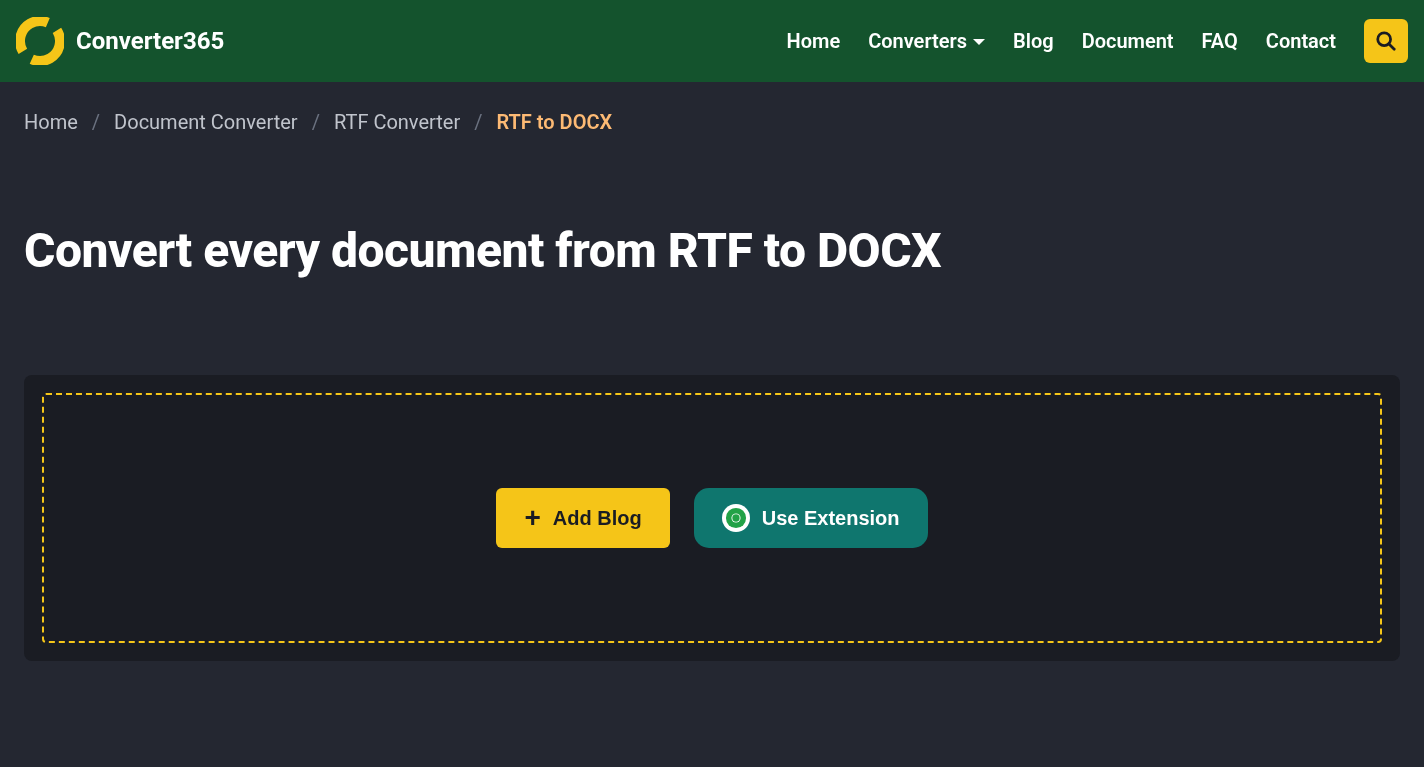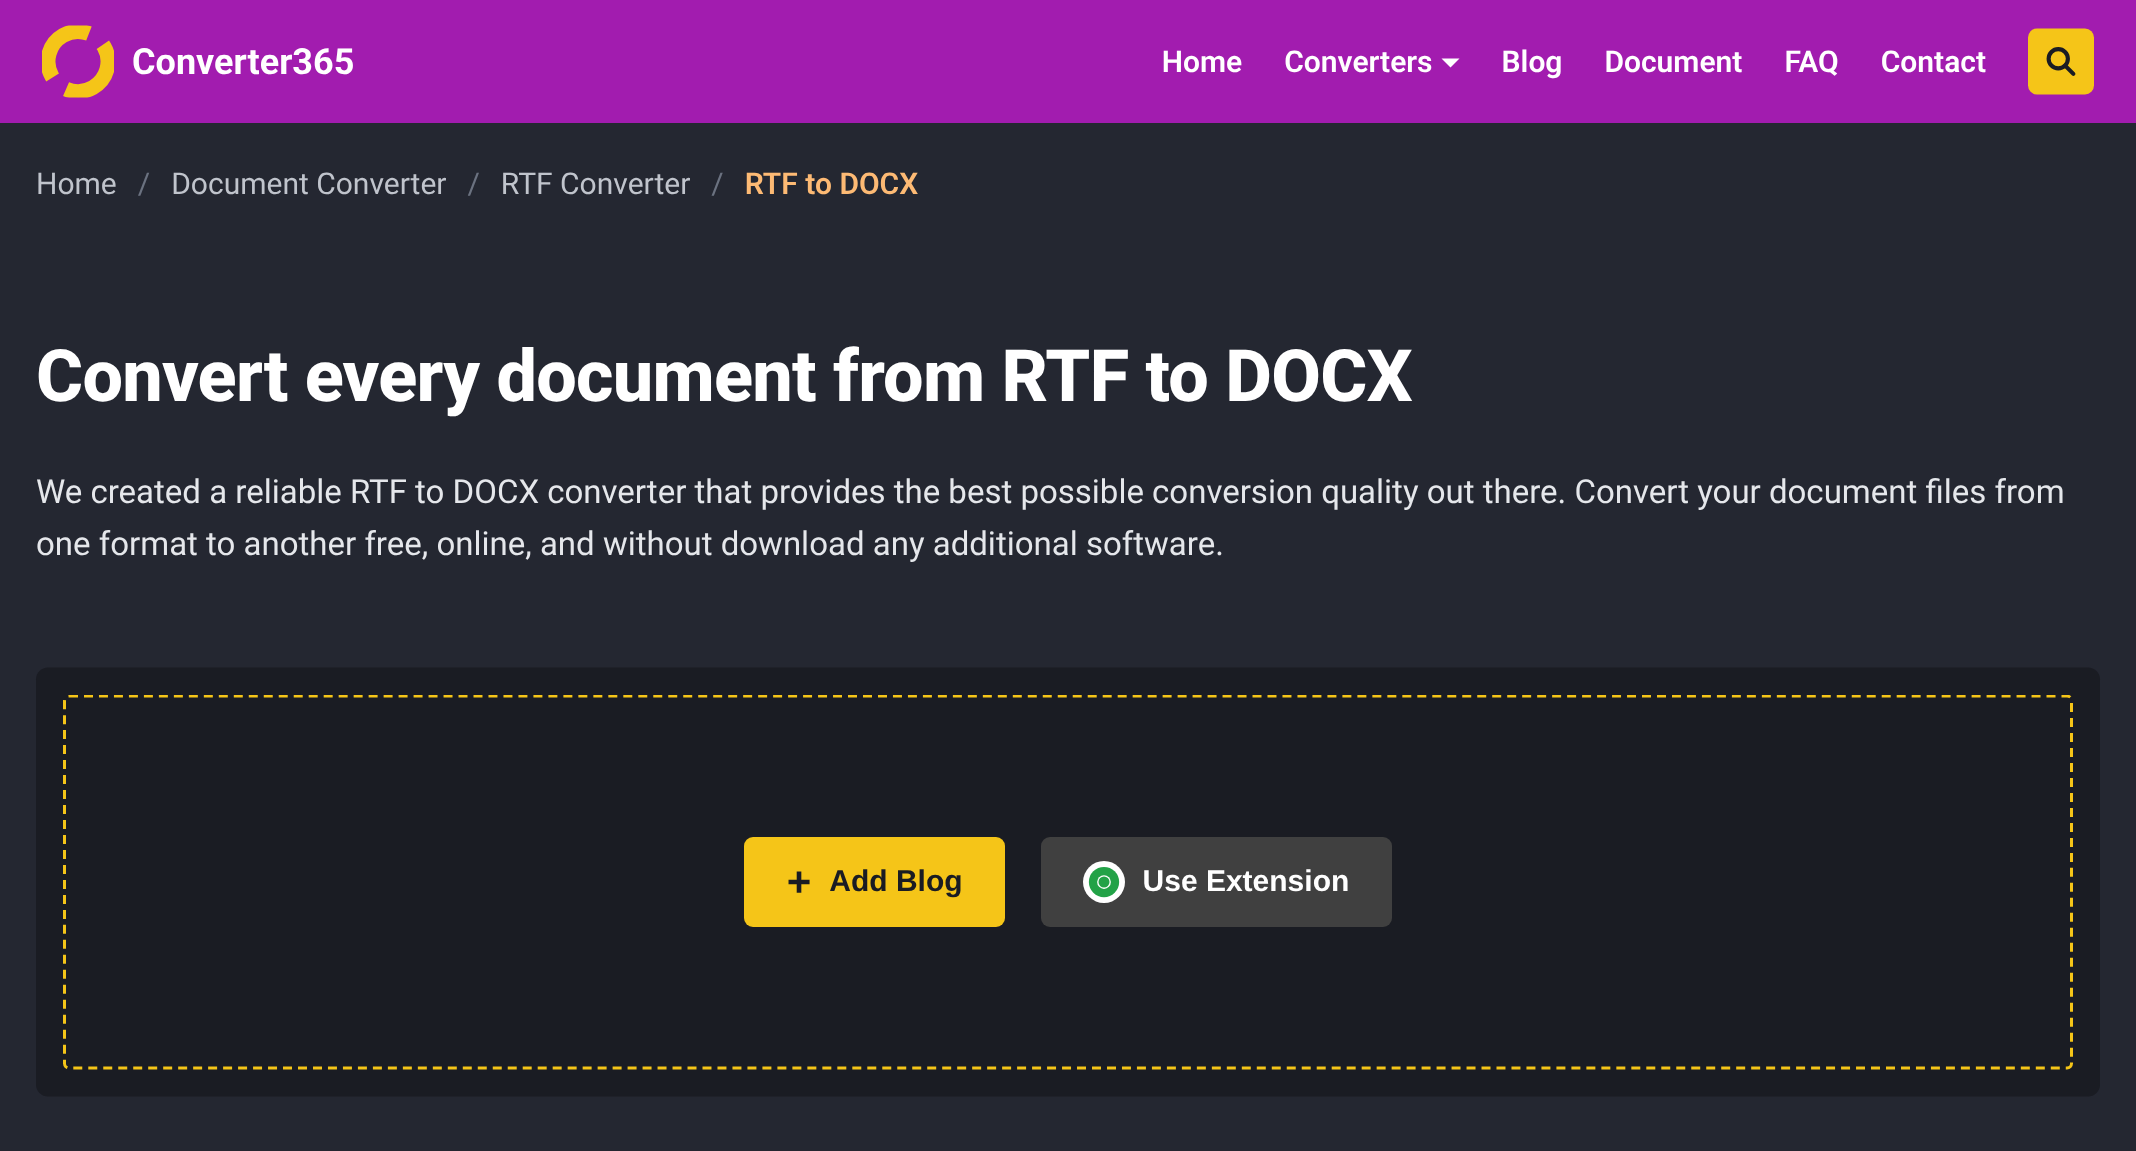--- a/index.html
+++ b/index.html
@@ -4,25 +4,25 @@
   <style>
     * { margin: 0; padding: 0; box-sizing: border-box; }
     body {
       font-family: -apple-system, BlinkMacSystemFont, 'Segoe UI', Roboto, Arial, sans-serif;
       background-color: #242731;
       color: #ffffff;
       width: 1424px;
       min-height: 767px;
     }
     .header {
-      background-color: #a21caf;
+      background-color: #14532d;
       display: flex;
       align-items: center;
       justify-content: space-between;
-      padding: 16px 28px;
+      padding: 16px 16px;
       height: 82px;
     }
     .logo-container {
       display: flex;
       align-items: center;
       gap: 12px;
     }
     .logo-icon {
       width: 48px;
       height: 48px;
@@ -124,22 +124,23 @@
       font-weight: 700;
       border-radius: 6px;
       cursor: pointer;
       border: none;
     }
     .btn-primary {
       background-color: #f5c518;
       color: #1a1c23;
     }
     .btn-success {
-      background-color: #404040;
-      color: #ffffff;
+      background-color: #0f766e;
+      color: #ffffff;
+      border-radius: 15px;
     }
     .btn-outline {
       background-color: transparent;
       color: #ffffff;
       border: 1px solid #4b5563;
     }
     .icon-plus {
       font-size: 28px;
       font-weight: 900;
       line-height: 1;
@@ -192,21 +193,20 @@
   <span class="breadcrumb-separator">/</span>
   <a class="breadcrumb-link">Document Converter</a>
   <span class="breadcrumb-separator">/</span>
   <a class="breadcrumb-link">RTF Converter</a>
   <span class="breadcrumb-separator">/</span>
   <span class="breadcrumb-current">RTF to DOCX</span>
 </nav>
 
 <section class="hero">
   <h1 class="hero-title">Convert every document from RTF to DOCX</h1>
-  <p class="hero-description">We created a reliable RTF to DOCX converter that provides the best possible conversion quality out there. Convert your document files from one format to another free, online, and without download any additional software.</p>
 </section>
 
 <section class="upload-section">
   <div class="dropzone">
     <button class="btn btn-primary">
       <span class="icon-plus">+</span>
       <span>Add Blog</span>
     </button>
     <button class="btn btn-success">
       <span class="chrome-icon-wrapper">

